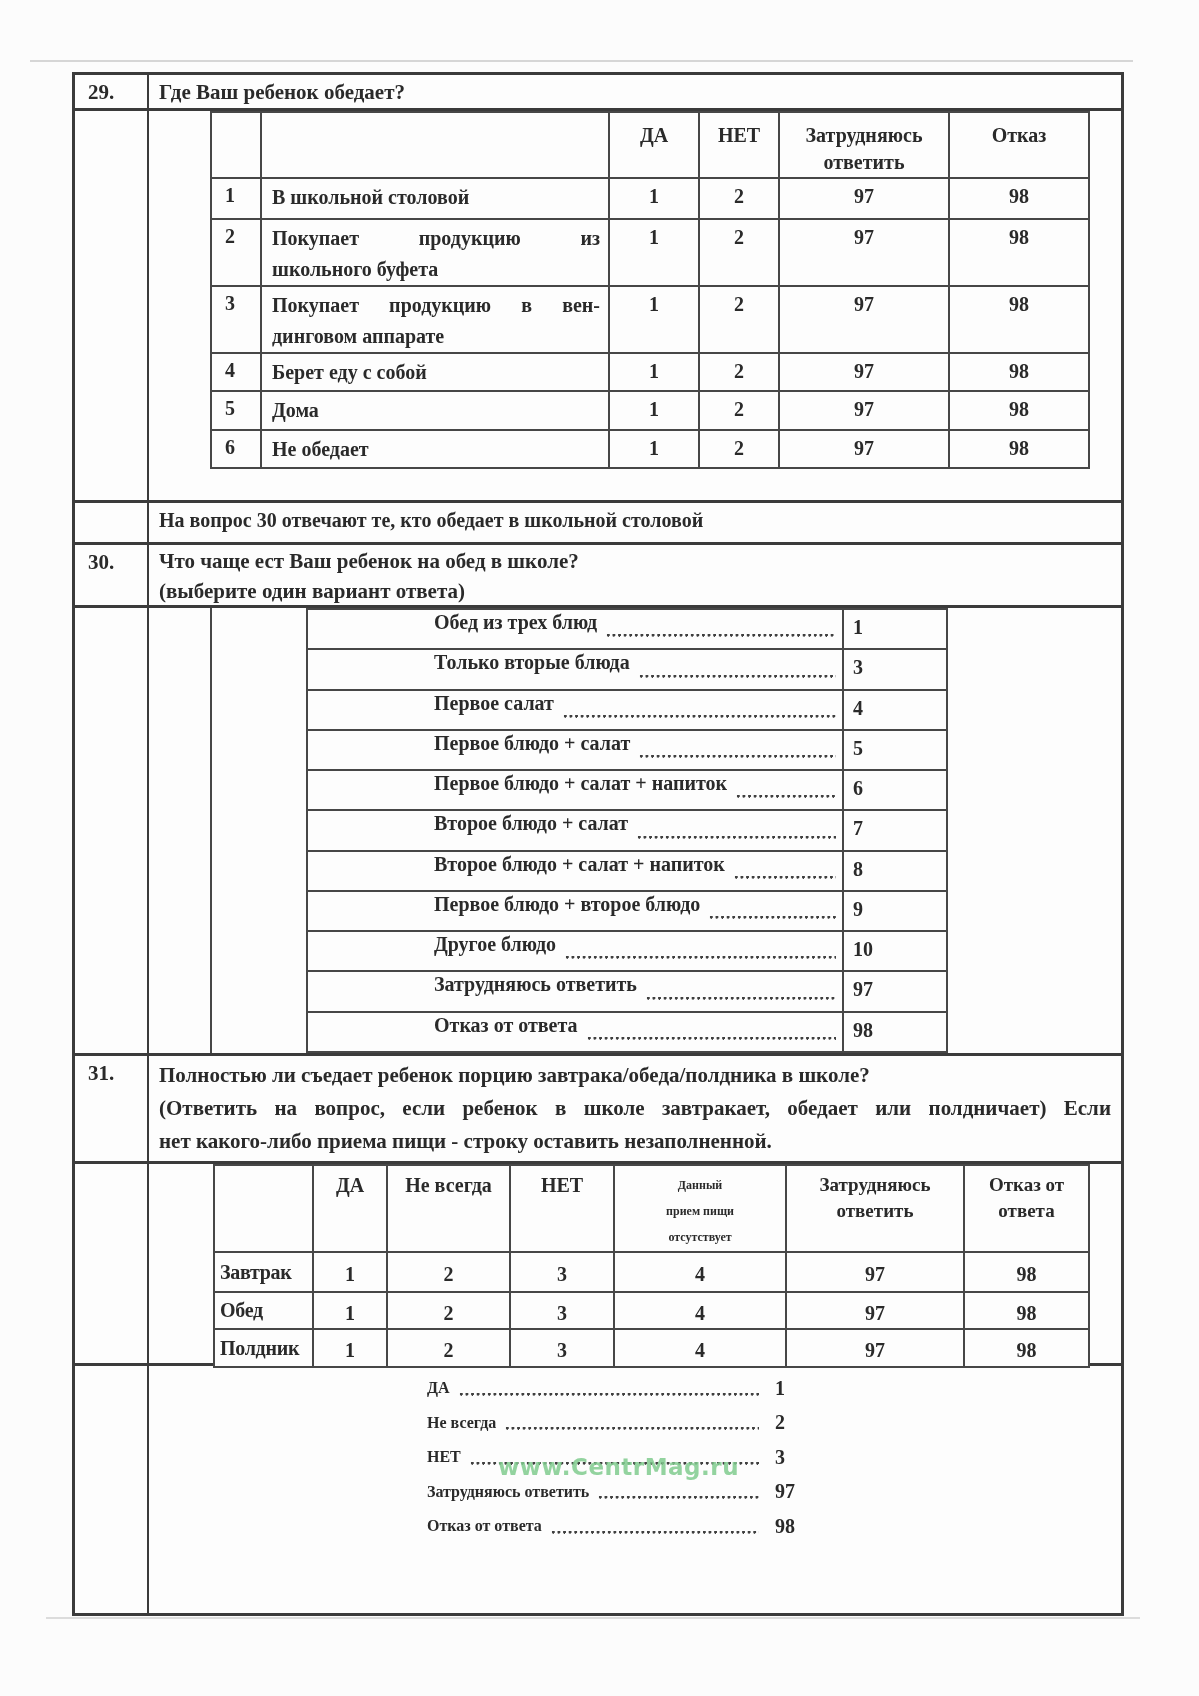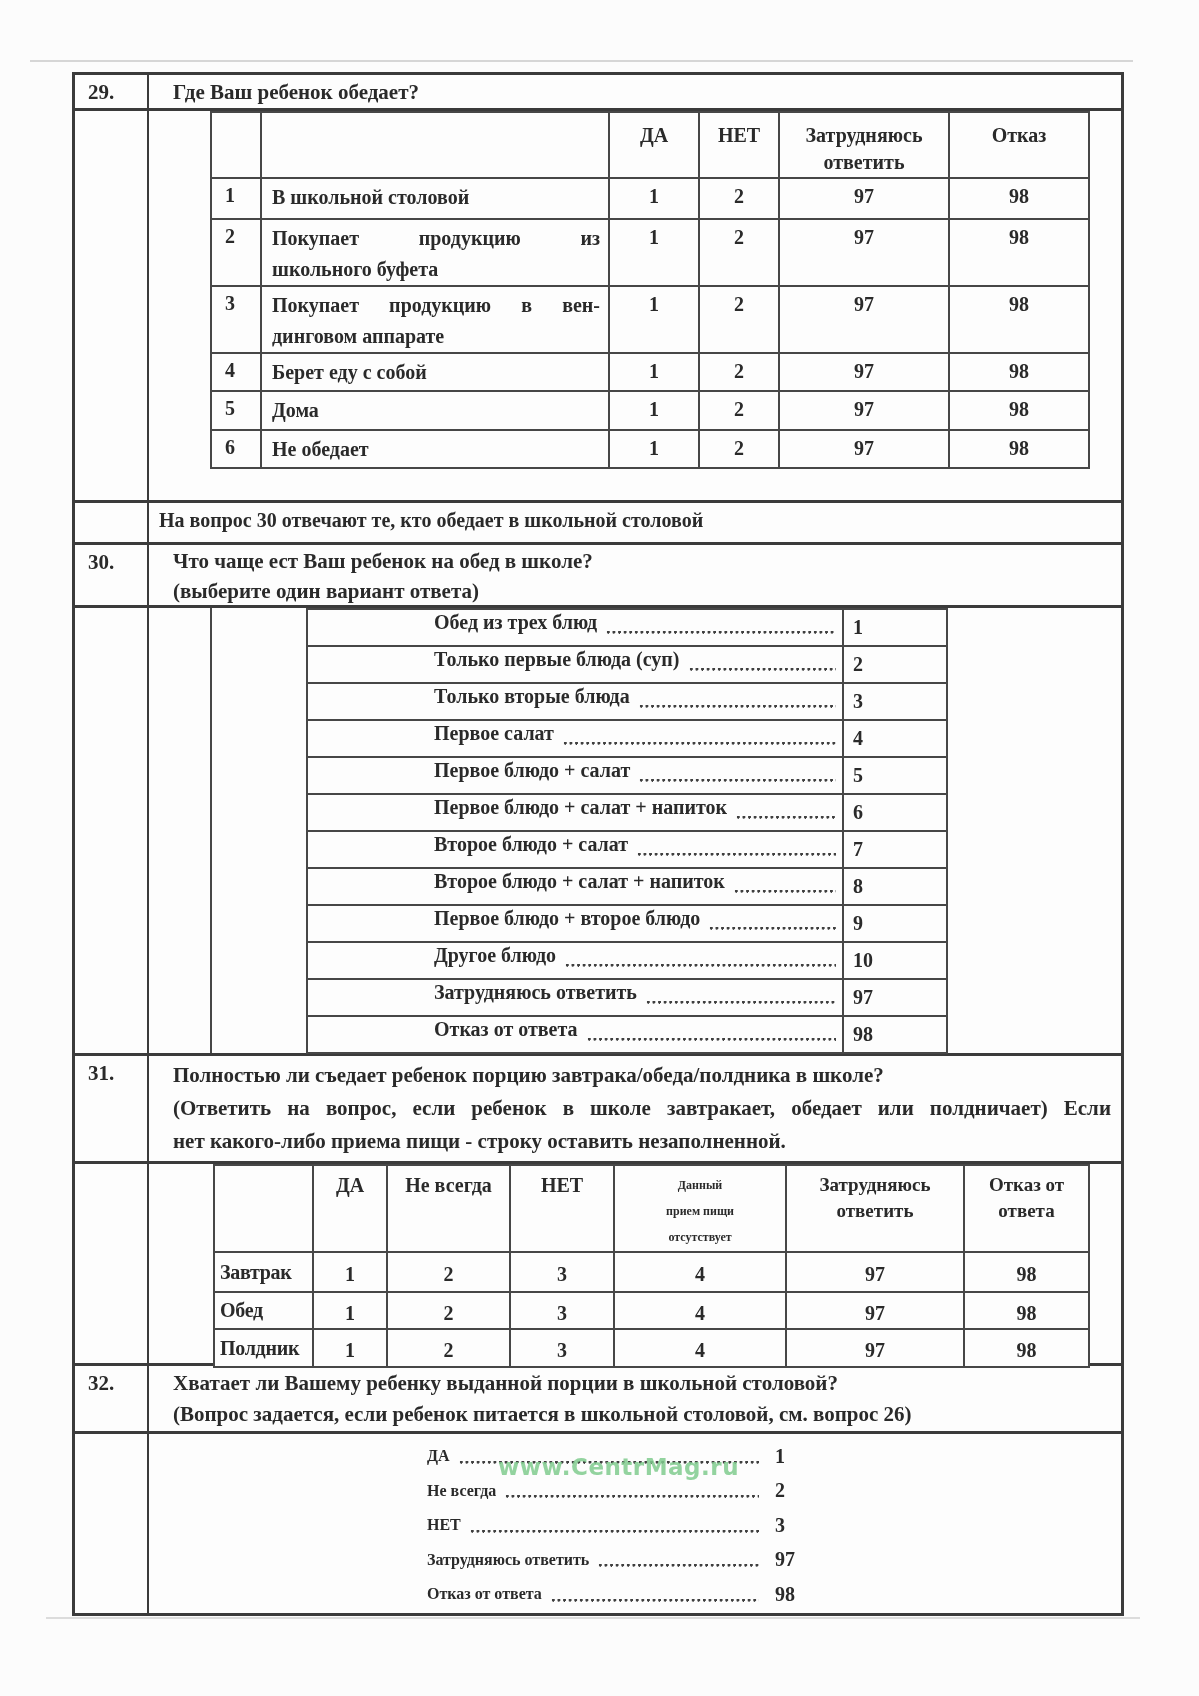--- a/index.html
+++ b/index.html
@@ -18,21 +18,21 @@
     border:3px solid #3b3b3b; box-sizing:border-box;
     display:flex; flex-direction:column; background:#fdfdfd;
   }
   .row { display:flex; border-top:3px solid #3b3b3b; box-sizing:border-box; flex:0 0 auto; }
   .row.first { border-top:none; }
   .qnum {
     flex:0 0 74px; width:74px; border-right:2.5px solid #3b3b3b; box-sizing:border-box;
     padding:4px 0 0 13px; font-size:21px; line-height:27px;
   }
   .qbody { flex:1 1 auto; position:relative; box-sizing:border-box; min-width:0; }
-  .qtext { padding:4px 10px 0 24px; font-size:21px; line-height:31px; }
+  .qtext { padding:4px 10px 0 10px; font-size:21px; line-height:31px; }
   .note { padding:6px 10px 0 10px; font-size:20px; }
 
   
   table.t { border-collapse:collapse; table-layout:fixed; position:absolute; top:0; background:#fdfdfd; }
   table.t td { border:2px solid #474747; vertical-align:top; box-sizing:border-box; overflow:hidden; }
   .hc { text-align:center; font-size:20px; line-height:27px; padding-top:9px; }
   .rn { font-size:20px; padding:5px 0 0 13px; }
   .dl { font-size:20px; line-height:31px; padding:3px 8px 0 10px; }
   .jline { text-align:justify; text-align-last:justify; }
   .vc { text-align:center; font-size:20px; padding-top:6px; }
@@ -191,29 +191,20 @@
             </colgroup>
           <tbody>
               <tr style="height:37px;">
             <td class="mid">
                   <div class="opt" style="padding-left:125px;">
                     <span class="lbl">Обед из трех блюд</span>
                     <span class="leader"></span>
                   </div>
                 </td>
             <td class="vc" style="text-align:left; padding-left:9px;">1</td>
-          </tr>
-          <tr style="height:37px;">
-            <td class="mid">
-                  <div class="opt" style="padding-left:125px;">
-                    <span class="lbl">Только первые блюда (суп)</span>
-                    <span class="leader"></span>
-                  </div>
-                </td>
-            <td class="vc" style="text-align:left; padding-left:9px;">2</td>
           </tr>
           <tr style="height:37px;">
             <td class="mid">
                   <div class="opt" style="padding-left:125px;">
                     <span class="lbl">Только вторые блюда</span>
                     <span class="leader"></span>
                   </div>
                 </td>
             <td class="vc" style="text-align:left; padding-left:9px;">3</td>
           </tr>
@@ -372,29 +363,20 @@
             <td class="vc mid">3</td>
             <td class="vc mid">4</td>
             <td class="vc mid">97</td>
             <td class="vc mid">98</td>
           </tr>
         </tbody>
           </table>
       </div>
     </div>
 
-    <div class="row" style="height:68px;">
-      <div class="qnum">32.</div>
-      <div class="qbody">
-        <div class="qtext" style="padding-top:2px; line-height:31px;">
-          <div>Хватает ли Вашему ребенку выданной порции в школьной столовой?</div>
-          <div>(Вопрос задается, если ребенок питается в школьной столовой, см. вопрос 26)</div>
-        </div>
-      </div>
-    </div>
 
     <div class="row" style="flex:1 1 auto;">
       <div class="qnum"></div>
       <div class="qbody">
         <div class="q32list">
           <div class="q32row">
             <span class="lbl">ДА</span>
             <span class="leader" style="margin-right:16px;"></span>
             <span class="num">1</span>
           </div>

